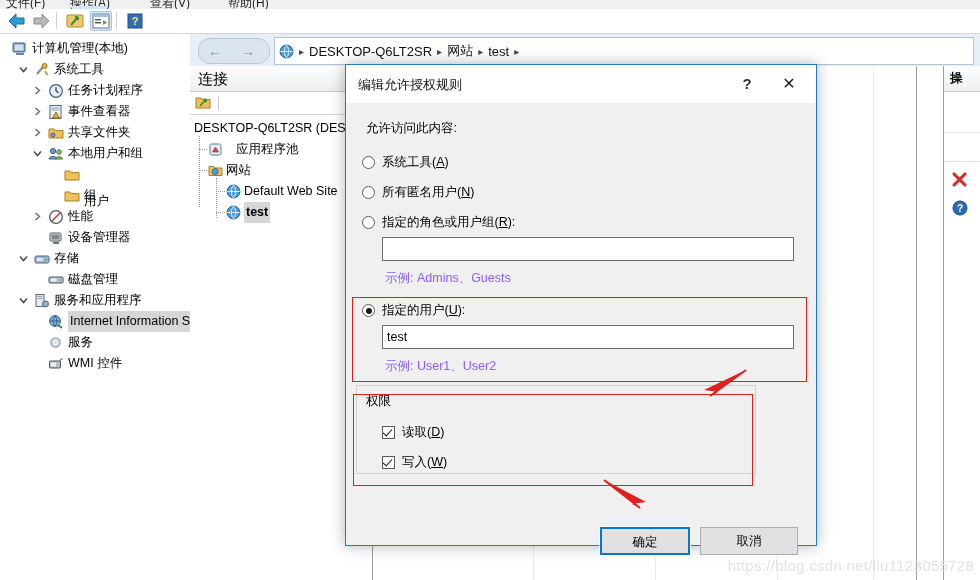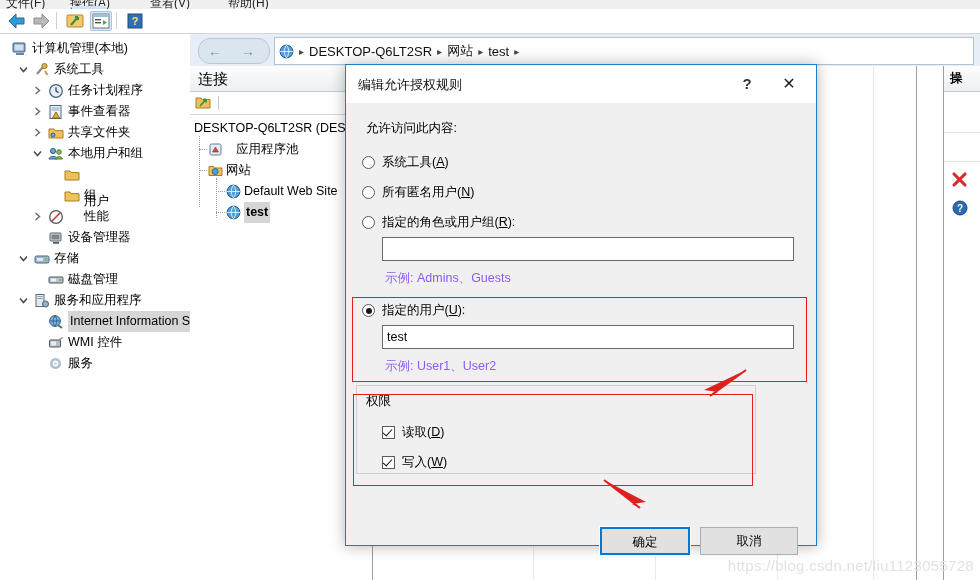--- a/index.html
+++ b/index.html
@@ -351,21 +351,21 @@
         <svg width="11" height="11" viewBox="0 0 11 11">
             <path d="M3.5 2 L7.5 5.5 L3.5 9" fill="none" stroke="#6a6a6a" stroke-width="1.4"></path>
           </svg>
       </span>
       <span class="ticon" style="left:42px;">
         <svg width="16" height="16" viewBox="0 0 16 16">
             <circle cx="8" cy="8" r="6.3" fill="#fff" stroke="#55585c" stroke-width="1.3"></circle>
             <path d="M4 12 L12 4" stroke="#c0392b" stroke-width="1.6"></path>
           </svg>
       </span>
-      <span class="tlabel" style="left:62px;margin-left:16px;">性能</span>
+      <span class="tlabel" style="left:62px;">性能</span>
     </div>
 
     <div class="tree-row">
       <span class="ticon" style="left:42px;">
         <svg width="16" height="16" viewBox="0 0 16 16">
             <rect x="2" y="3" width="11" height="8" rx="1" fill="#d9dde1" stroke="#5b6166"></rect>
             <rect x="3.5" y="4.5" width="8" height="5" fill="#7f868c"></rect>
             <rect x="5" y="12" width="6" height="1.8" fill="#5b6166"></rect>
           </svg>
       </span>
@@ -423,36 +423,36 @@
             <path d="M2 7 H12.4 M7 1.8 C4.6 4.5 4.6 9.5 7 12.2 C9.4 9.5 9.4 4.5 7 1.8" fill="none" stroke="#2e5f8c" stroke-width="0.9"></path>
             <path d="M10 11 L14 14" stroke="#4f7a4f" stroke-width="2"></path>
           </svg>
       </span>
       <span class="tlabel" style="left:62px;">Internet Information S</span>
     </div>
 
     <div class="tree-row">
       <span class="ticon" style="left:42px;">
         <svg width="16" height="16" viewBox="0 0 16 16">
+            <circle cx="7.5" cy="7.5" r="4.2" fill="none" stroke="#aebfcd" stroke-width="2.6"></circle>
+            <circle cx="7.5" cy="7.5" r="1.6" fill="#cdd9e3"></circle>
+          </svg>
+      </span>
+      <span class="tlabel" style="left:62px;">服务</span>
+    </div>
+
+    <div class="tree-row">
+      <span class="ticon" style="left:42px;">
+        <svg width="16" height="16" viewBox="0 0 16 16">
             <rect x="1.5" y="5" width="11" height="7" rx="1" fill="#b6bec6" stroke="#4c5560"></rect>
             <rect x="3" y="6.5" width="5" height="4" fill="#e9edf1"></rect>
             <path d="M11 5 L14.5 2.5" stroke="#7a848e" stroke-width="1.4"></path>
           </svg>
       </span>
       <span class="tlabel" style="left:62px;">WMI 控件</span>
-    </div>
-
-    <div class="tree-row">
-      <span class="ticon" style="left:42px;">
-        <svg width="16" height="16" viewBox="0 0 16 16">
-            <circle cx="7.5" cy="7.5" r="4.2" fill="none" stroke="#aebfcd" stroke-width="2.6"></circle>
-            <circle cx="7.5" cy="7.5" r="1.6" fill="#cdd9e3"></circle>
-          </svg>
-      </span>
-      <span class="tlabel" style="left:62px;">服务</span>
     </div>
   </div>
 
   <div class="main-area">
 
     <div class="addr-bar">
       <div class="nav-btns">
         <span class="nav-arrow" style="left:9px;">←</span>
         <span class="nav-arrow" style="left:42px;">→</span>
       </div>

